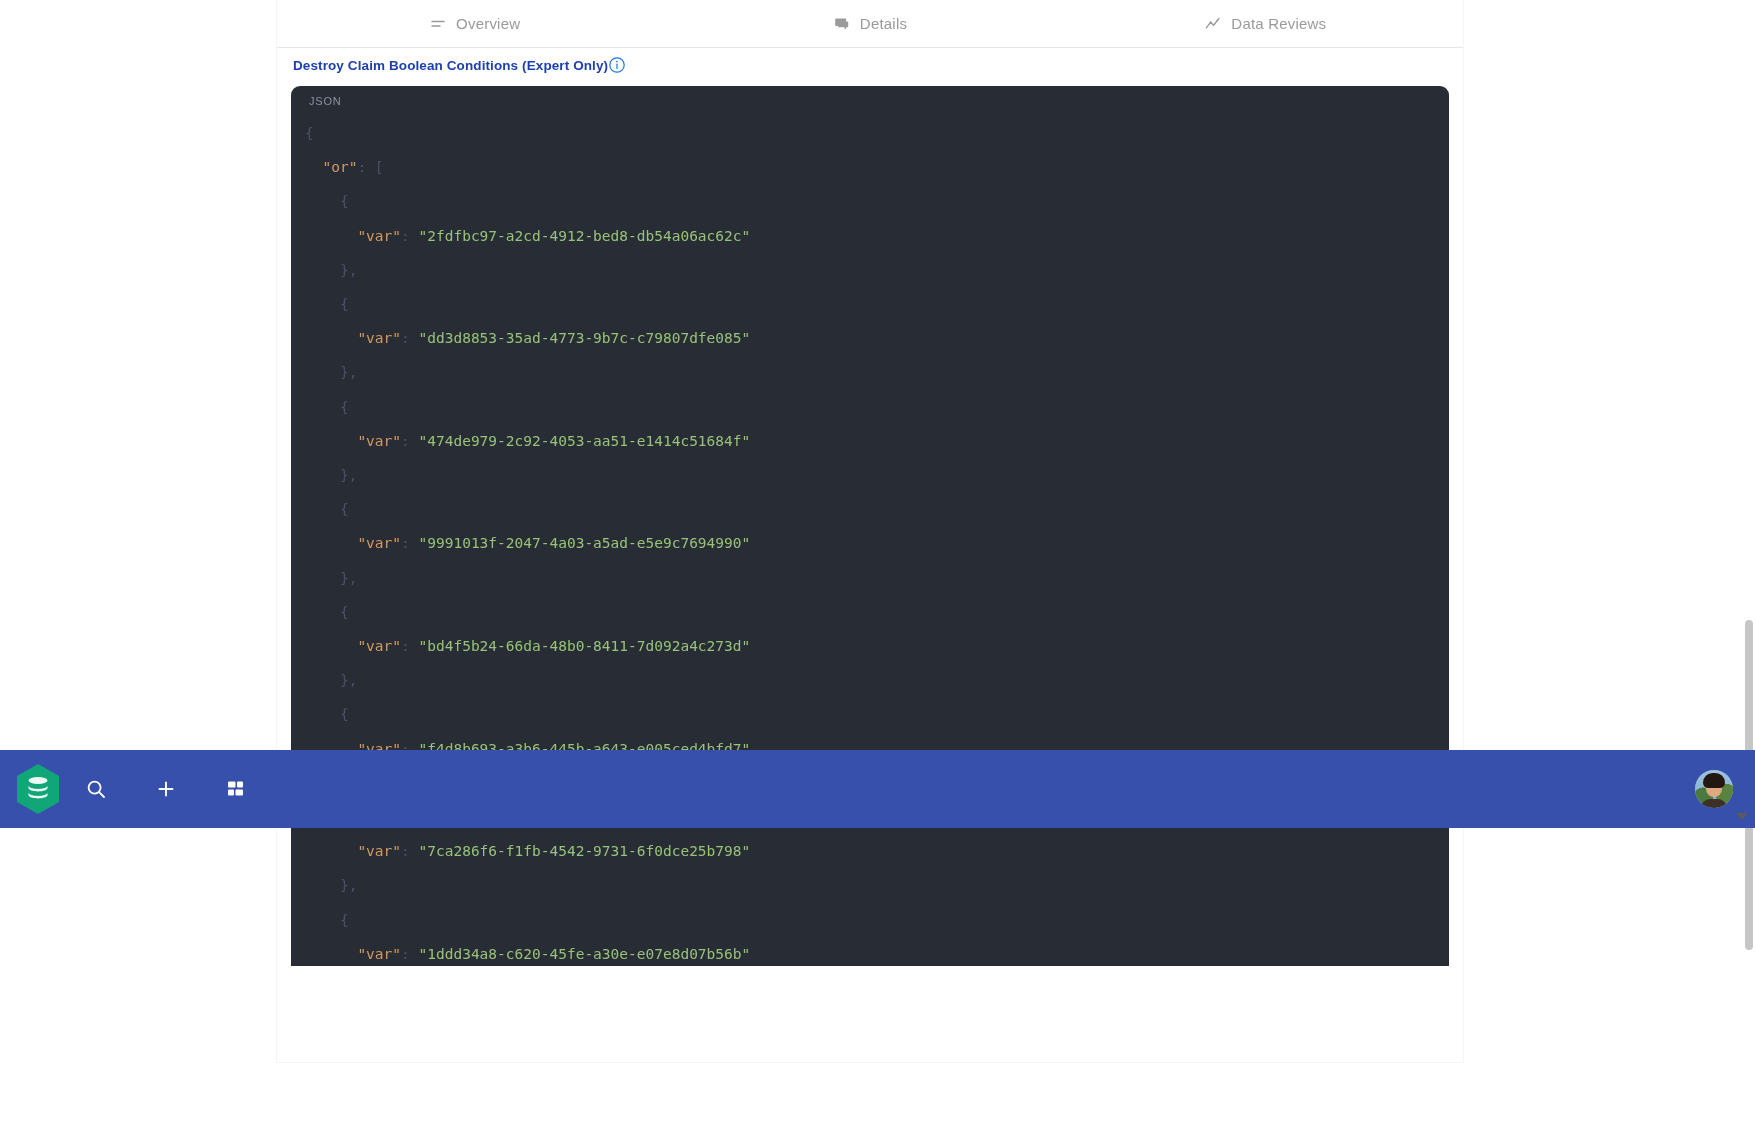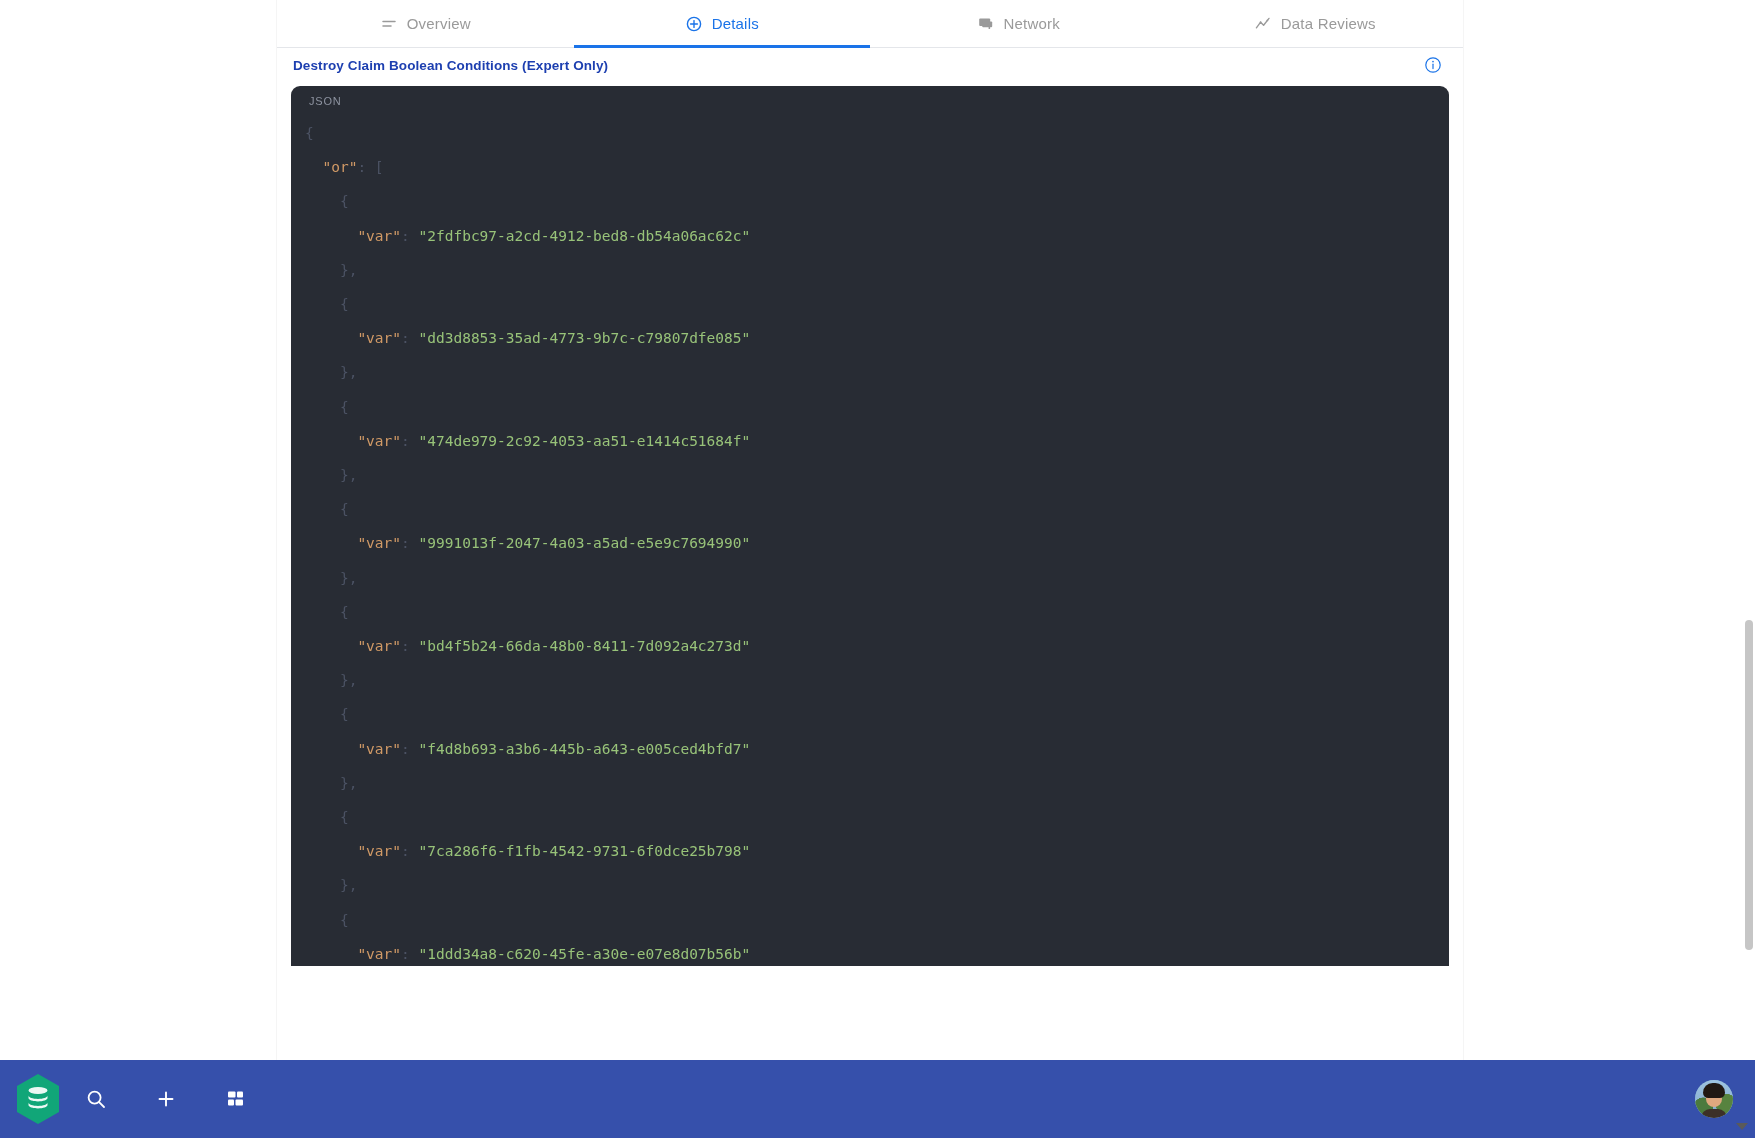--- a/index.html
+++ b/index.html
@@ -2,21 +2,21 @@
 <html><head>
 <meta charset="utf-8">
 <style>
   * { box-sizing: border-box; margin: 0; padding: 0; }
   html, body {
     width: 1755px; height: 1138px;
     background: #ffffff;
     font-family: "Liberation Sans", sans-serif;
     overflow: hidden;
   }
-  #root { position: relative; width: 1755px; height: 1138px; background: #a21caf; }
+  #root { position: relative; width: 1755px; height: 828px; background: #a21caf; }
 
   
   .card {
     position: absolute;
     left: 277px; top: 0; width: 1186px; height: 1062px;
     background: #ffffff;
     box-shadow: 0 0 0 1px rgba(0,0,0,0.04);
   }
 
   
@@ -44,21 +44,20 @@
   .tab.active .underline {
     position: absolute; left: 0; right: 0; bottom: -1px; height: 3px;
     background: #1a73e8;
   }
 
   
   .sechead {
     display: flex; align-items: center;
     height: 34px;
     padding: 0 21px 0 16px;
-    justify-content: space-between;
   }
   .sechead .title {
     font-size: 13.5px;
     color: #1d3fb0;
     font-weight: 700;
     letter-spacing: .1px;
   }
   .info-icon { cursor: pointer; display: flex; }
 
   
@@ -165,42 +164,31 @@
       <div class="tab">
         <span class="ico">
           <svg width="18" height="18" viewBox="0 0 18 18" fill="none" stroke="#9a9a9a" stroke-width="1.5" stroke-linecap="round">
             <line x1="3" y1="6.5" x2="15" y2="6.5"></line>
             <line x1="3" y1="11" x2="11" y2="11"></line>
           </svg>
         </span>
         <span class="tlabel">Overview</span>
       </div>
 
-      <div class="tab active">
-        <span class="ico">
-          <svg width="18" height="18" viewBox="0 0 18 18" fill="none" stroke="#1a73e8" stroke-width="1.4" stroke-linecap="round">
-            <circle cx="9" cy="9" r="6.6"></circle>
-            <line x1="9" y1="5.6" x2="9" y2="12.4"></line>
-            <line x1="5.6" y1="9" x2="12.4" y2="9"></line>
-          </svg>
-        </span>
-        <span class="tlabel">Details</span>
-        <span class="underline"></span>
-      </div>
 
 
       <div class="tab">
         <span class="ico">
           <svg width="18" height="18" viewBox="0 0 18 18">
             <rect x="2.2" y="3.4" width="11" height="7.6" rx="1" fill="#9a9a9a"></rect>
             <rect x="5.2" y="6.6" width="10" height="5.6" rx="1" fill="#9a9a9a"></rect>
             <rect x="11.6" y="11.4" width="1.5" height="2.6" fill="#9a9a9a"></rect>
           </svg>
         </span>
-        <span class="tlabel">Network</span>
+        <span class="tlabel">Details</span>
       </div>
 
       <div class="tab">
         <span class="ico">
           <svg width="18" height="18" viewBox="0 0 18 18" fill="none" stroke="#9a9a9a" stroke-width="1.4" stroke-linecap="round" stroke-linejoin="round">
             <polyline points="2.4,12.8 6.6,7.2 9.6,10.2 15,3.4"></polyline>
             <circle cx="6.6" cy="7.2" r="0.9" fill="#9a9a9a" stroke="none"></circle>
             <circle cx="13.4" cy="5.4" r="0.9" fill="#9a9a9a" stroke="none"></circle>
           </svg>
         </span>

